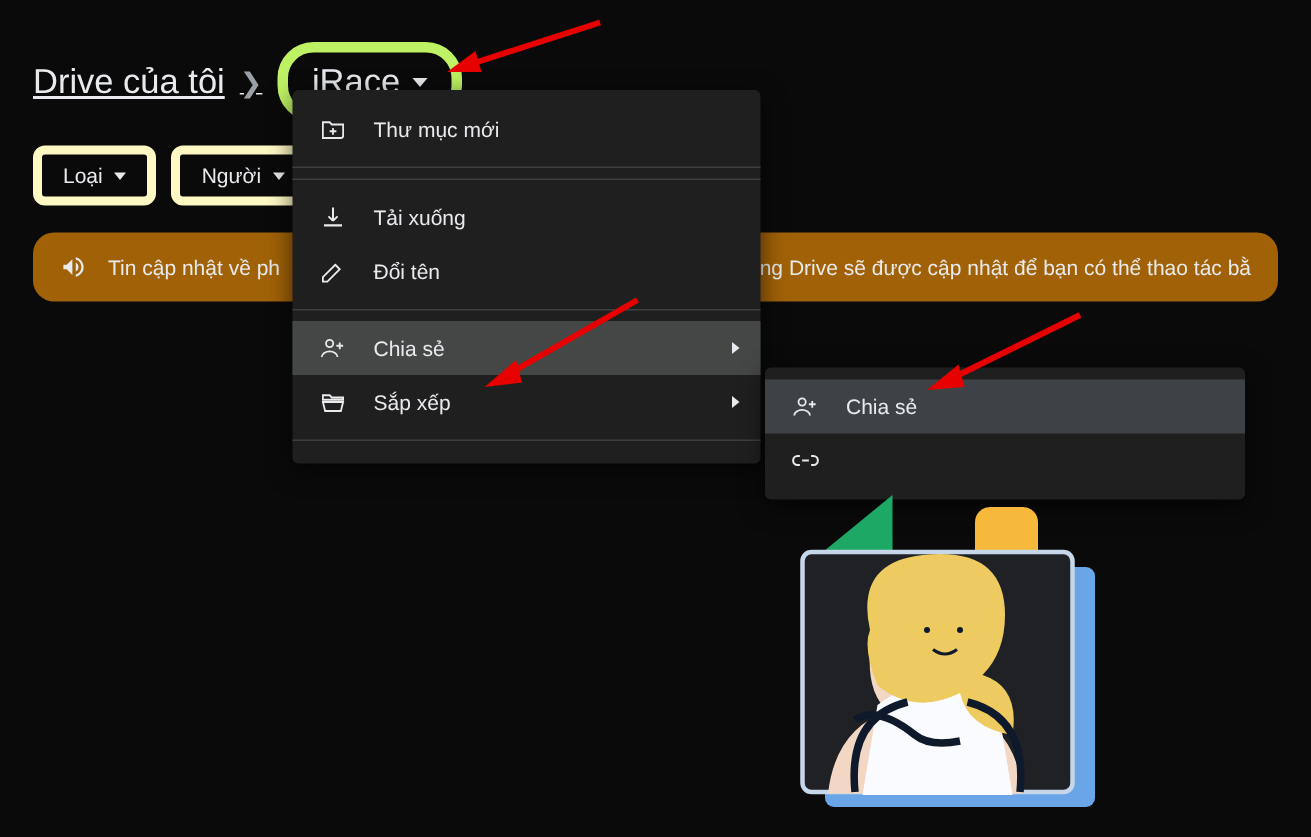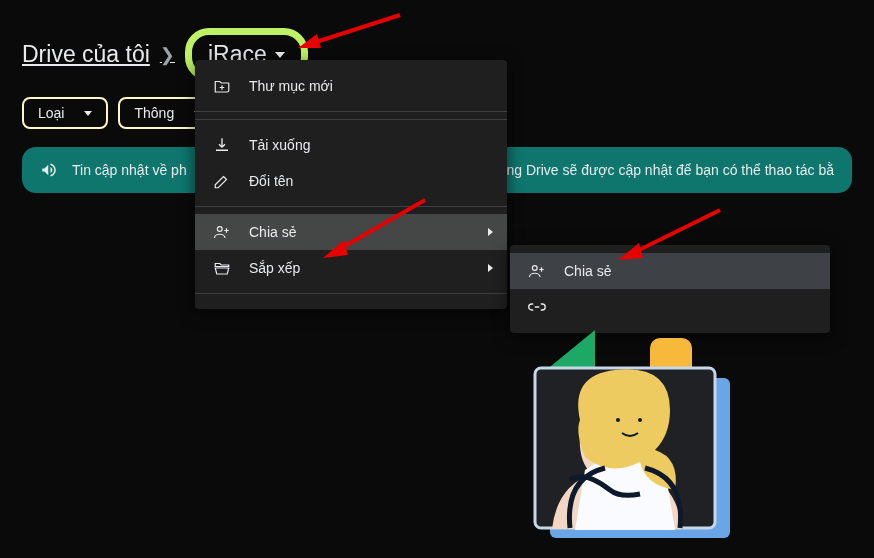--- a/index.html
+++ b/index.html
@@ -43,37 +43,37 @@
 
   
   .filters {
     display:flex;
     gap:10px;
     padding: 0 22px 12px;
   }
   .filter-chip {
     display:inline-flex;
     align-items:center;
-    gap:20px;
-    border:2px solid #fef9c3;
+    gap:8px;
+    border:6px solid #fef9c3;
     border-radius: 8px;
     padding: 6px 14px;
     font-size:14px;
     cursor:pointer;
   }
   .filter-chip .caret {
     border-left: 4px solid transparent;
     border-right: 4px solid transparent;
     border-top: 5px solid #e8eaed;
     width:0;height:0;
   }
 
   
   .banner {
-    background:#0f766e;
+    background:#a16207;
     border-radius:14px;
     margin: 6px 22px 0;
     display:flex;
     align-items:center;
     gap:14px;
     padding: 14px 18px;
     font-size:14px;
     color:#e8eaed;
     white-space:nowrap;
     overflow:hidden;
@@ -155,21 +155,21 @@
     <span class="caret"></span>
   </span>
 </div>
 
 <div class="filters">
   <span class="filter-chip">
     <span>Loại</span>
     <span class="caret"></span>
   </span>
   <span class="filter-chip">
-    <span>Thông</span>
+    <span>Người</span>
     <span class="caret"></span>
   </span>
 </div>
 
 <div class="banner">
   <svg width="18" height="18" viewBox="0 0 24 24">
       <path fill="#e8eaed" d="M3 10v4h3l5 5V5L6 10H3zm13.5 2A4.5 4.5 0 0014 7.97v8.05A4.5 4.5 0 0016.5 12zM14 3.23v2.06c2.89.86 5 3.54 5 6.71s-2.11 5.85-5 6.71v2.06c4-.91 7-4.49 7-8.77s-3-7.86-7-8.77z"></path>
     </svg>
   <span>Tin cập nhật về ph</span>
   <span style="flex:1"></span>

